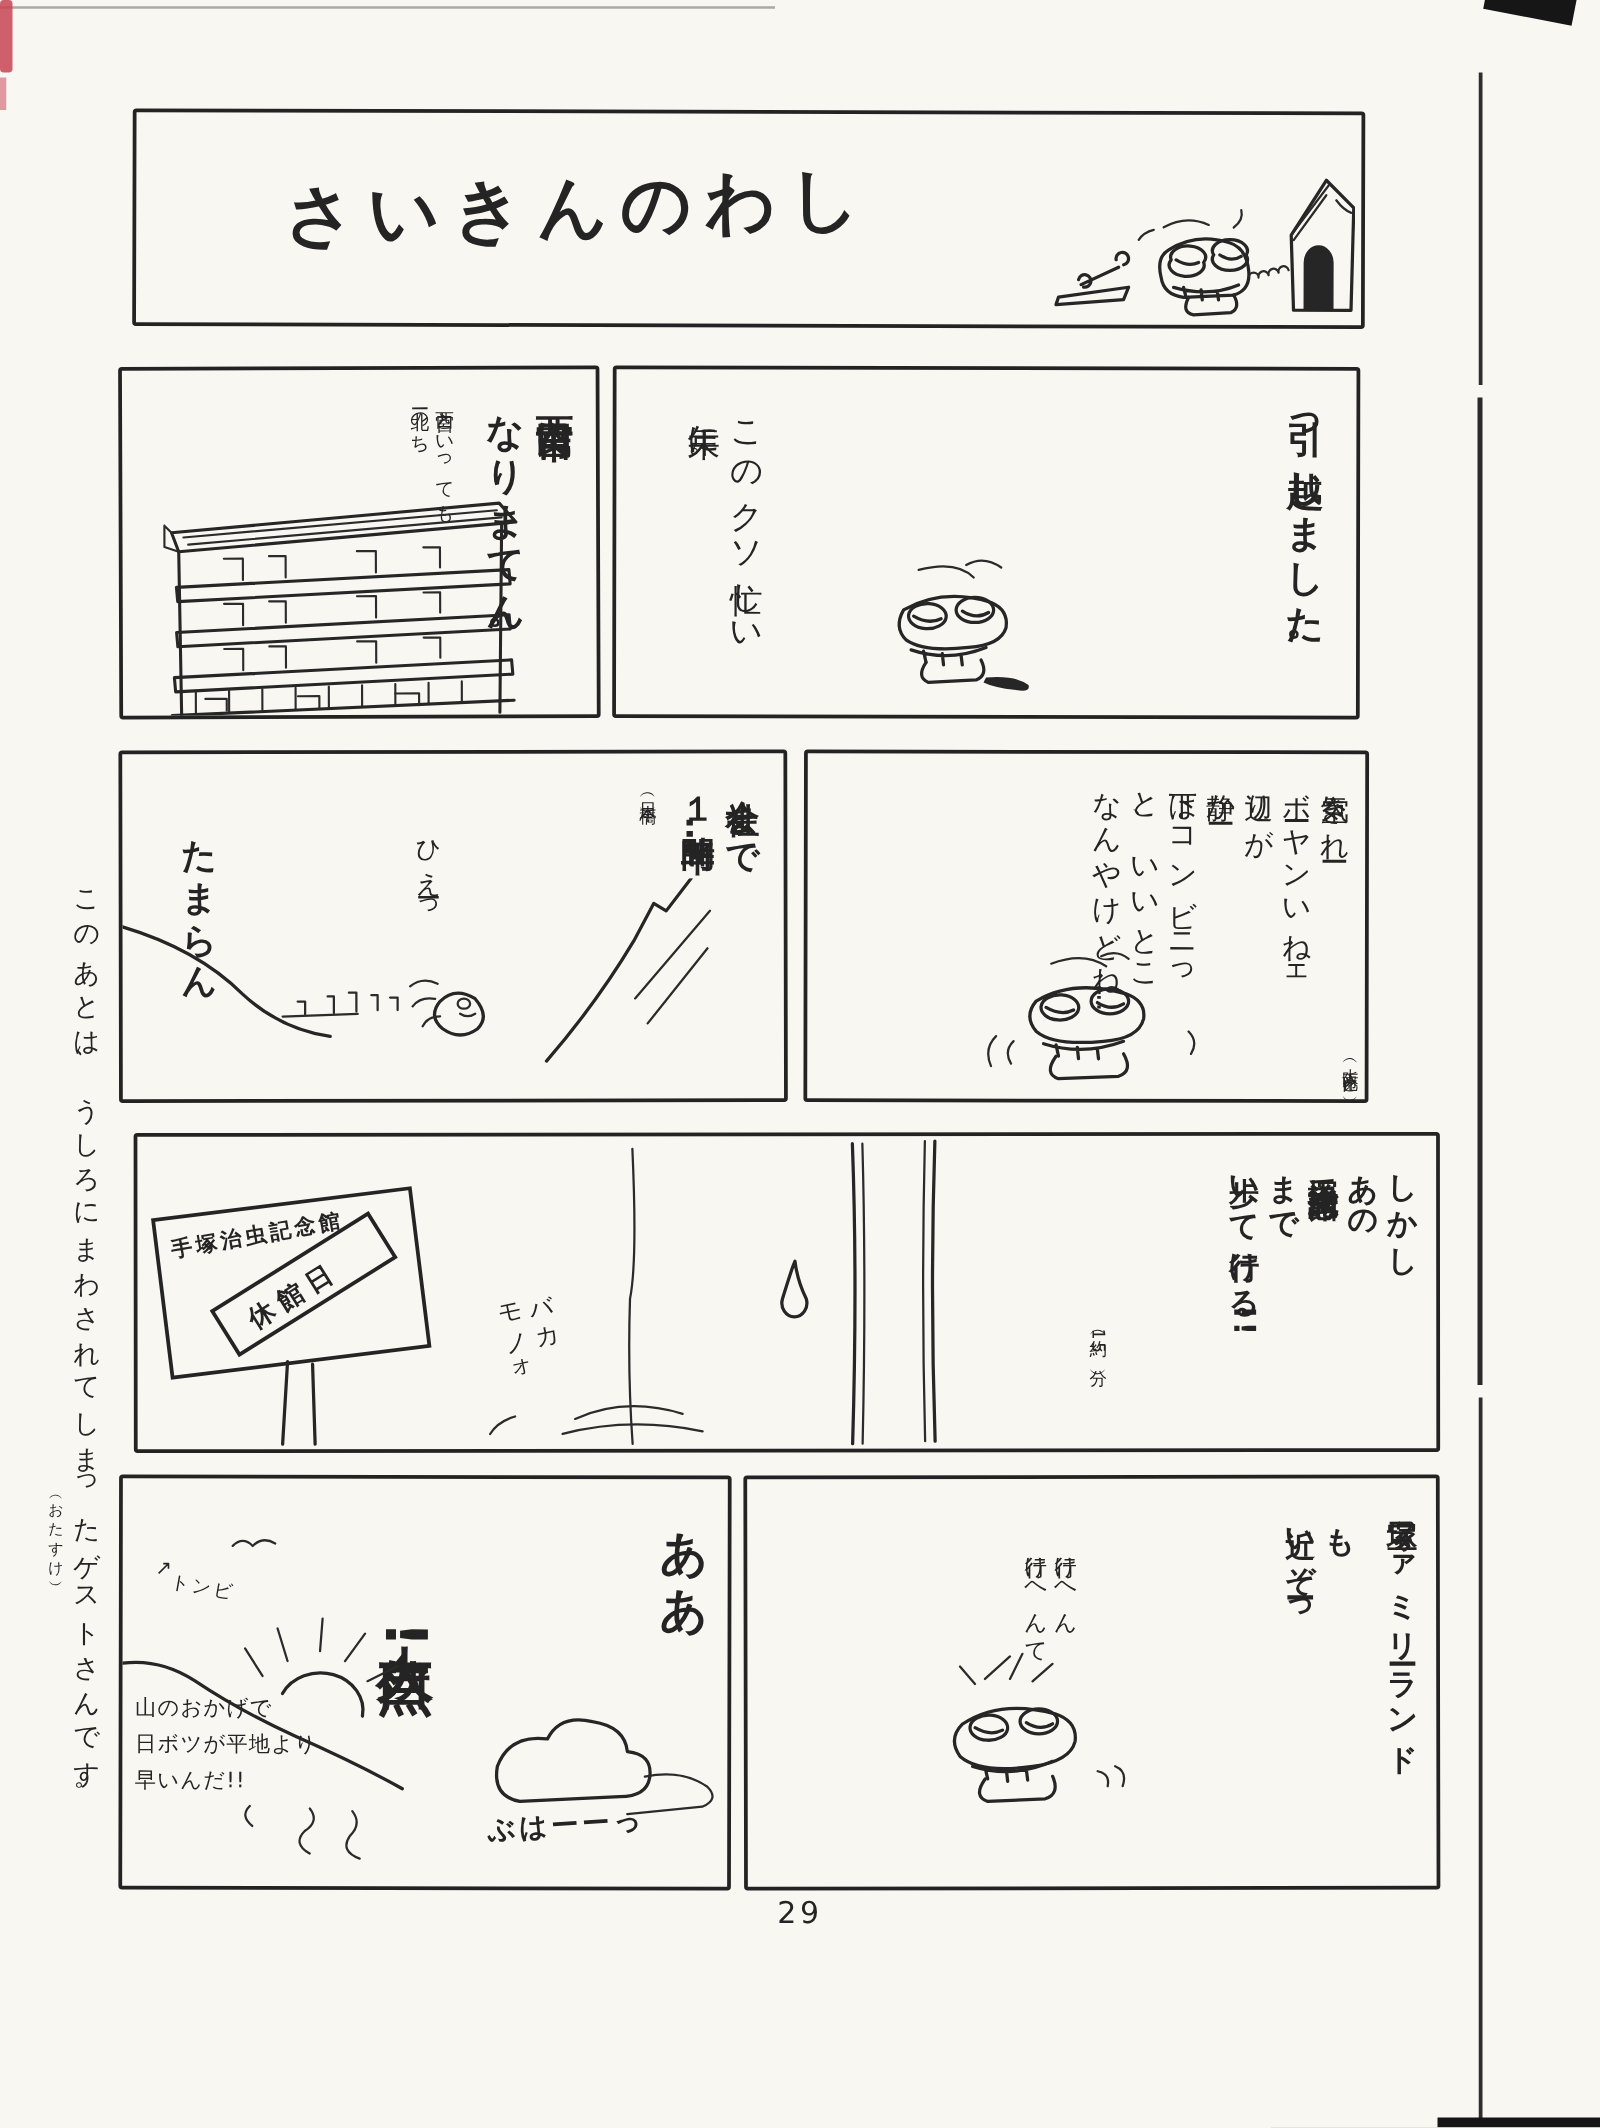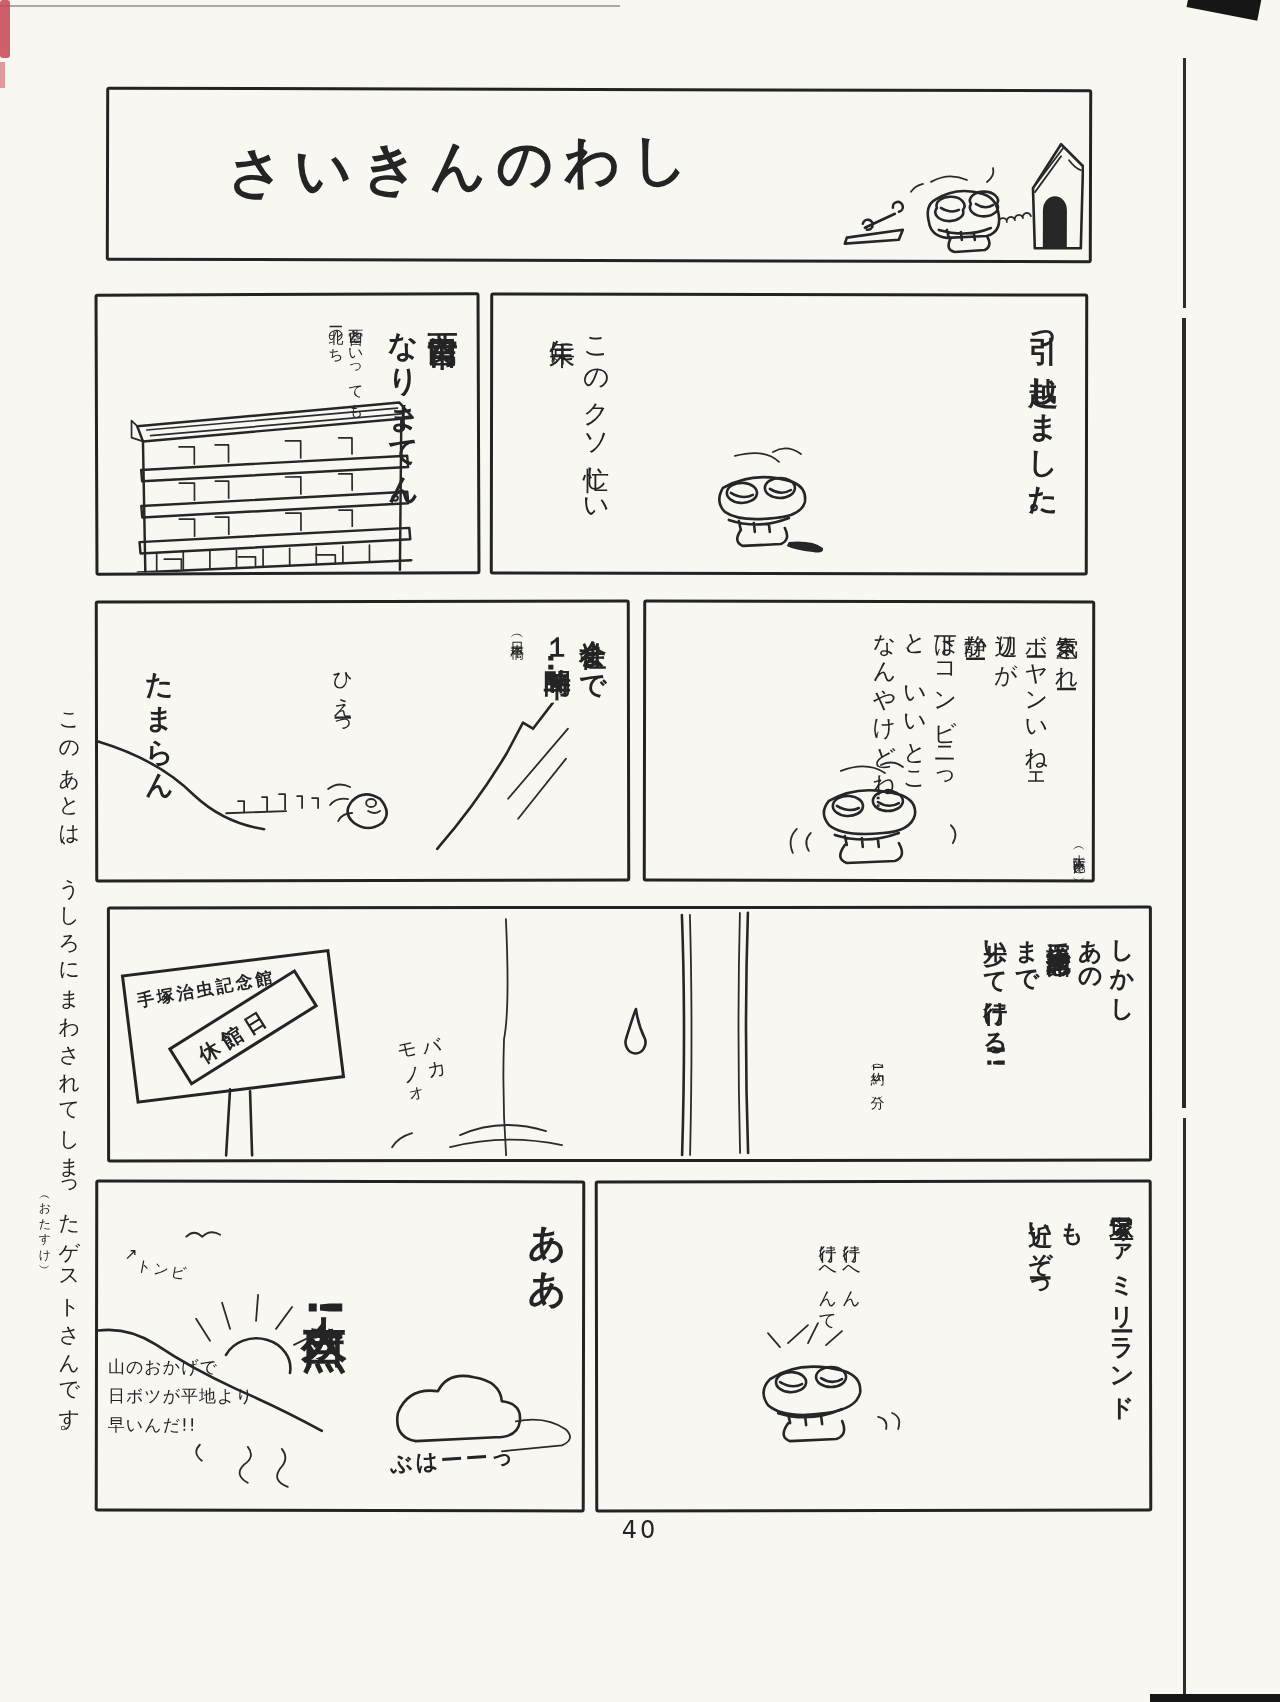--- a/index.html
+++ b/index.html
@@ -205,15 +205,15 @@
       <path class="ink" d="M98,56 a15,10 0 1 0 30,0 a15,10 0 1 0 -30,0 m5,1 q11,7 21,1"></path>
       <path class="ink" d="M60,92 q32,10 64,-4 m-54,5 l2,9 m15,-7 l1,9 m15,-9 l1,8"></path>
       <path class="ink" d="M70,102 q-10,14 2,18 l46,-2 q12,-4 6,-18"></path>
       <path class="ink-thin" d="M160,96 q10,2 8,12 m6,-16 q10,4 6,16"></path>
     </svg>
   </div>
 
   <span class="v" style="left:56px;top:698px;font-size:21px;letter-spacing:4px;line-height:1.25;">このあとは、うしろにまわされてしまったゲストさんです。</span>
   <span class="v" style="left:36px;top:1192px;font-size:12px;">（おたすけ）</span>
 
-  <span class="h" style="left:50%;top:1516px;transform:translateX(-50%);font-size:24px;letter-spacing:3px;">40</span>
+  <span class="h" style="left:50%;top:1516px;transform:translateX(-50%);font-size:24px;letter-spacing:3px;">29</span>
 
 </div>
 
 </body></html>

